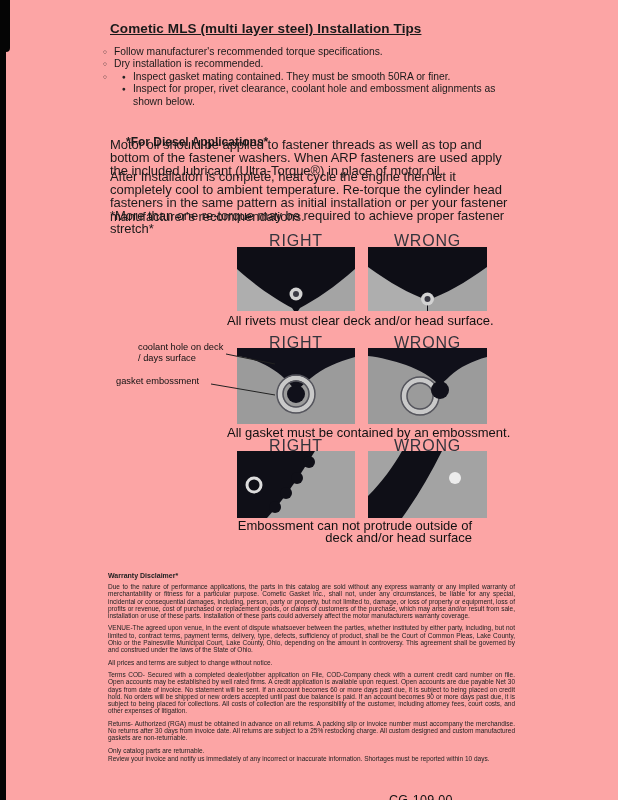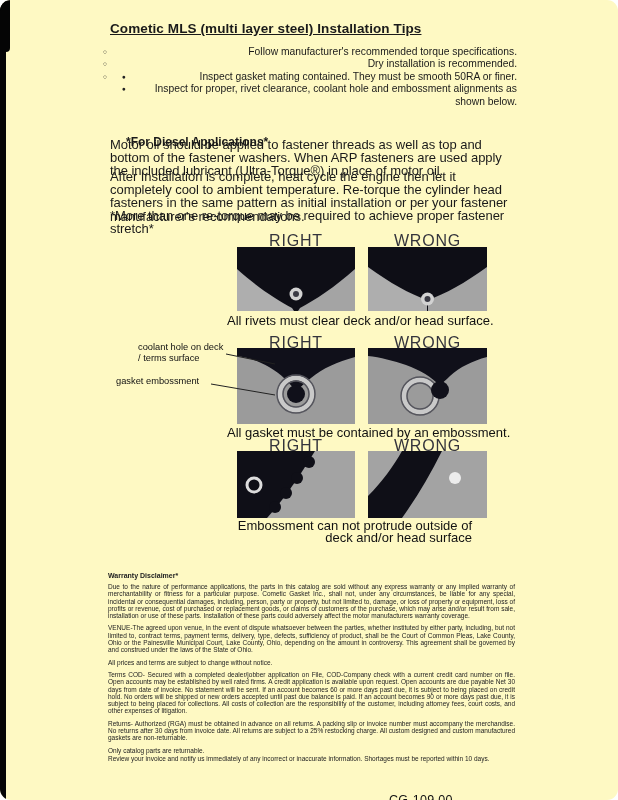--- a/index.html
+++ b/index.html
@@ -1,29 +1,29 @@
 <!DOCTYPE html>
 <html><head>
 <meta charset="utf-8">
 <style>
   html,body { margin:0; padding:0; background:#ffffff; }
   .page {
-    position:relative; width:618px; height:800px; background:#fef9c3;
-    font-family:"Liberation Sans", sans-serif; color:#1a1a1a; overflow:hidden;border-radius:11px;
+    position:relative; width:618px; height:800px; background:#fca5a5;
+    font-family:"Liberation Sans", sans-serif; color:#1a1a1a; overflow:hidden;
   }
   .scan-edge { position:absolute; left:0; top:0; width:6px; height:800px; background:#050505; }
   .scan-edge-top { position:absolute; left:0; top:0; width:10px; height:52px; background:#050505; border-radius:0 0 4px 0; }
 
   .title {
     position:absolute; left:110px; top:21px; margin:0;
     font-size:13.5px; font-weight:bold; text-decoration:underline; letter-spacing:0.1px;
   }
 
   .tips { position:absolute; left:103px; top:46px; width:414px; font-size:10.3px; line-height:12.4px; }
-  .bullet { position:relative; padding-left:11px;text-align:right; }
+  .bullet { position:relative; padding-left:11px; }
   .bullet .marker { position:absolute; left:0; top:0; font-size:6.5px; line-height:12.4px; color:#222; }
   .bullet.sub { margin-left:19px; }
 
   .diesel-heading { position:absolute; left:110px; top:119px; margin:16px; font-size:12px; font-weight:bold; }
   .para { position:absolute; left:110px; width:406px; margin:0; font-size:13px; line-height:13.2px; letter-spacing:-0.05px; }
   .para.p1 { top:138px; }
   .para.p2 { top:170px; }
   .para.note { top:209px; }
 
   .fig-label { position:absolute; font-size:16px; letter-spacing:0.8px; color:#34343c; text-align:center; }
@@ -93,21 +93,21 @@
     <rect width="119" height="64" fill="#0e0e16"></rect>
     <path d="M0,64 L0,20 C22,36 42,47 59,53 L59,64 Z" fill="#aeaeae"></path>
     <path d="M119,64 L119,20 C97,36 77,47 60,53 L60,64 Z" fill="#a4a4a4"></path>
     <circle cx="59.5" cy="52" r="6.5" fill="#d2d2d2"></circle>
     <circle cx="59.5" cy="52" r="3" fill="#3a3a44"></circle>
   </svg>
   <div class="fig-caption" style="top:315px;">All rivets must clear deck and/or head surface.</div>
 
   <div class="fig-label r" style="top:334px;">RIGHT</div>
   <div class="fig-label w" style="top:334px;">WRONG</div>
-  <div class="callout c1">coolant hole on deck / terms surface</div>
+  <div class="callout c1">coolant hole on deck / days surface</div>
   <div class="callout c2">gasket embossment</div>
   <svg class="callout-lines" width="160" height="62" viewBox="0 0 160 62">
     <line x1="101" y1="16" x2="150" y2="26" stroke="#222" stroke-width="1"></line>
     <line x1="86" y1="46" x2="150" y2="57" stroke="#222" stroke-width="1"></line>
   </svg>
   <svg class="fig-img" style="left:237px; top:348px;" width="118" height="76" viewBox="0 0 118 76">
     <rect width="118" height="76" fill="#9b9b9b"></rect>
     <path d="M0,0 H118 V9 C100,14 86,20 74,30 C68,35 63,39 59,44 C53,35 44,26 32,19 C22,13 10,9 0,8 Z" fill="#10101a"></path>
     <circle cx="59" cy="46" r="16" fill="none" stroke="#c9c9c9" stroke-width="5"></circle>
     <circle cx="59" cy="46" r="19" fill="none" stroke="#55555d" stroke-width="1.5"></circle>

